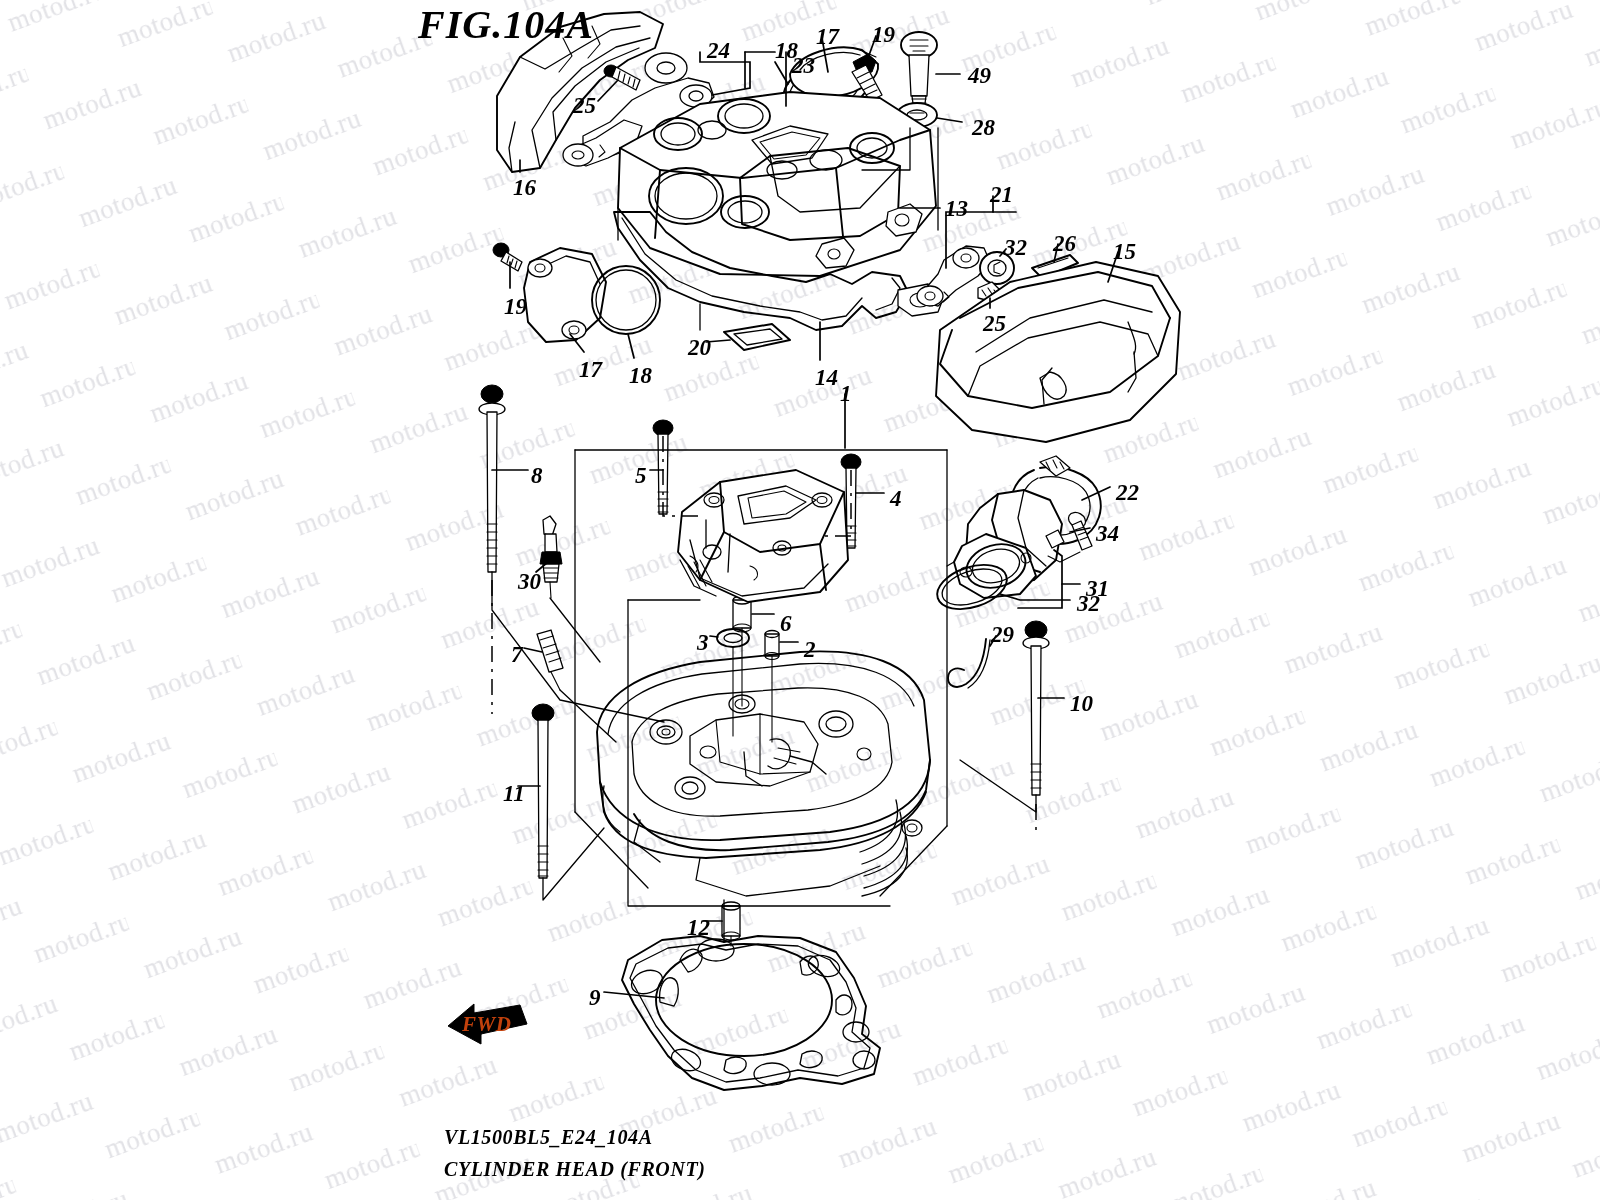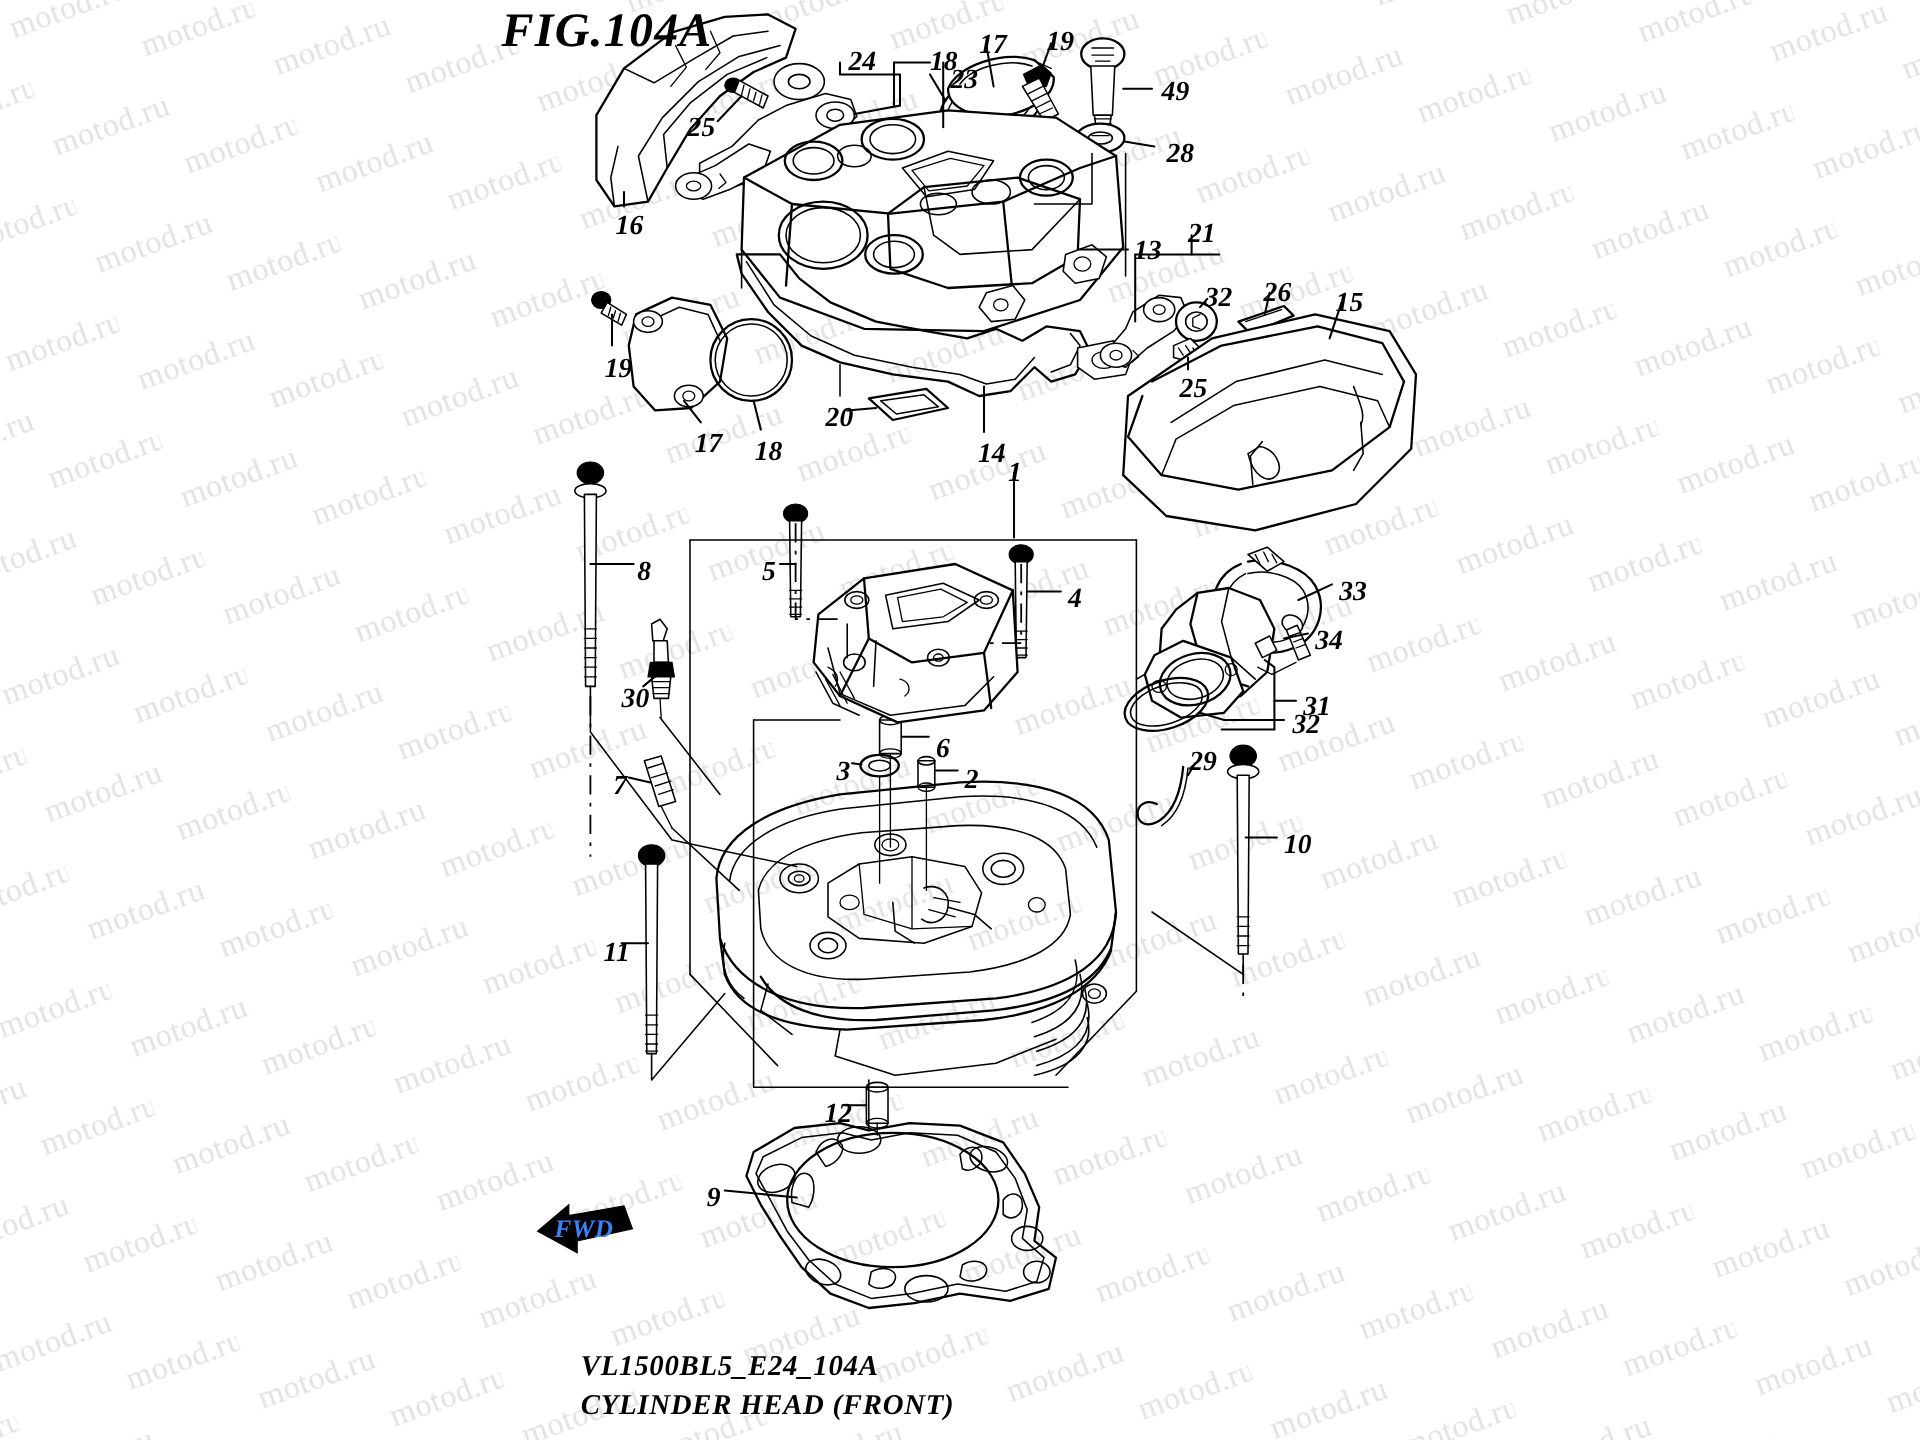--- a/index.html
+++ b/index.html
@@ -48,31 +48,31 @@
   }
   #fig-title{
     position:absolute;z-index:20;left:418px;top:1px;
     font-family:"Liberation Serif", serif;
     font-style:italic;font-weight:bold;font-size:40px;letter-spacing:1px;
     color:#000;white-space:nowrap;
   }
   .foot{
     position:absolute;z-index:20;
     font-family:"Liberation Serif", serif;
-    font-style:italic;font-weight:bold;font-size:24px;
-    letter-spacing:0.6px;color:#000;white-space:nowrap;margin-left:40px;
+    font-style:italic;font-weight:bold;font-size:20px;
+    letter-spacing:0.6px;color:#000;white-space:nowrap;
   }
   #foot-code{left:444px;top:1126px;}
   #foot-name{left:444px;top:1158px;}
 
   #fwd-label{
     position:absolute;z-index:21;left:462px;top:1012px;
     font-family:"Liberation Serif", serif;
     font-style:italic;font-weight:bold;font-size:21px;
-    color:#3b82f6;white-space:nowrap;letter-spacing:0.5px;
+    color:#c2410c;white-space:nowrap;letter-spacing:0.5px;
   }
 </style>
 </head>
 <body>
 
 <div id="sheet">
 
   <div id="watermark">
     <svg viewBox="0 0 1600 1200" preserveAspectRatio="none" aria-hidden="true">
       <defs>
@@ -655,21 +655,21 @@
   <div class="lbl" style="left:707px;top:39px">24</div>
   <div class="lbl" style="left:573px;top:94px">25</div>
   <div class="lbl" style="left:983px;top:312px">25</div>
   <div class="lbl" style="left:1053px;top:232px">26</div>
   <div class="lbl" style="left:968px;top:64px">49</div>
   <div class="lbl" style="left:972px;top:116px">28</div>
   <div class="lbl" style="left:991px;top:623px">29</div>
   <div class="lbl" style="left:518px;top:570px">30</div>
   <div class="lbl" style="left:1086px;top:577px">31</div>
   <div class="lbl" style="left:1077px;top:592px">32</div>
-  <div class="lbl" style="left:1116px;top:481px">33</div>
+  <div class="lbl" style="left:1116px;top:481px">22</div>
   <div class="lbl" style="left:1096px;top:522px">34</div>
 
   <div id="fwd-label">FWD</div>
 
   <div class="foot" id="foot-code">VL1500BL5_E24_104A</div>
   <div class="foot" id="foot-name">CYLINDER HEAD (FRONT)</div>
 
 </div>
 
 </body></html>

